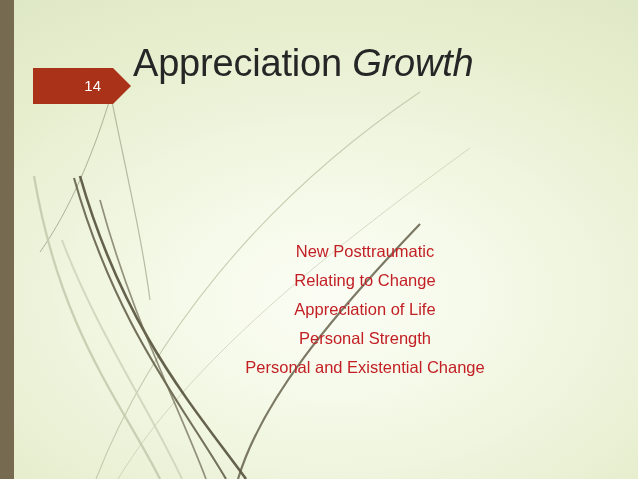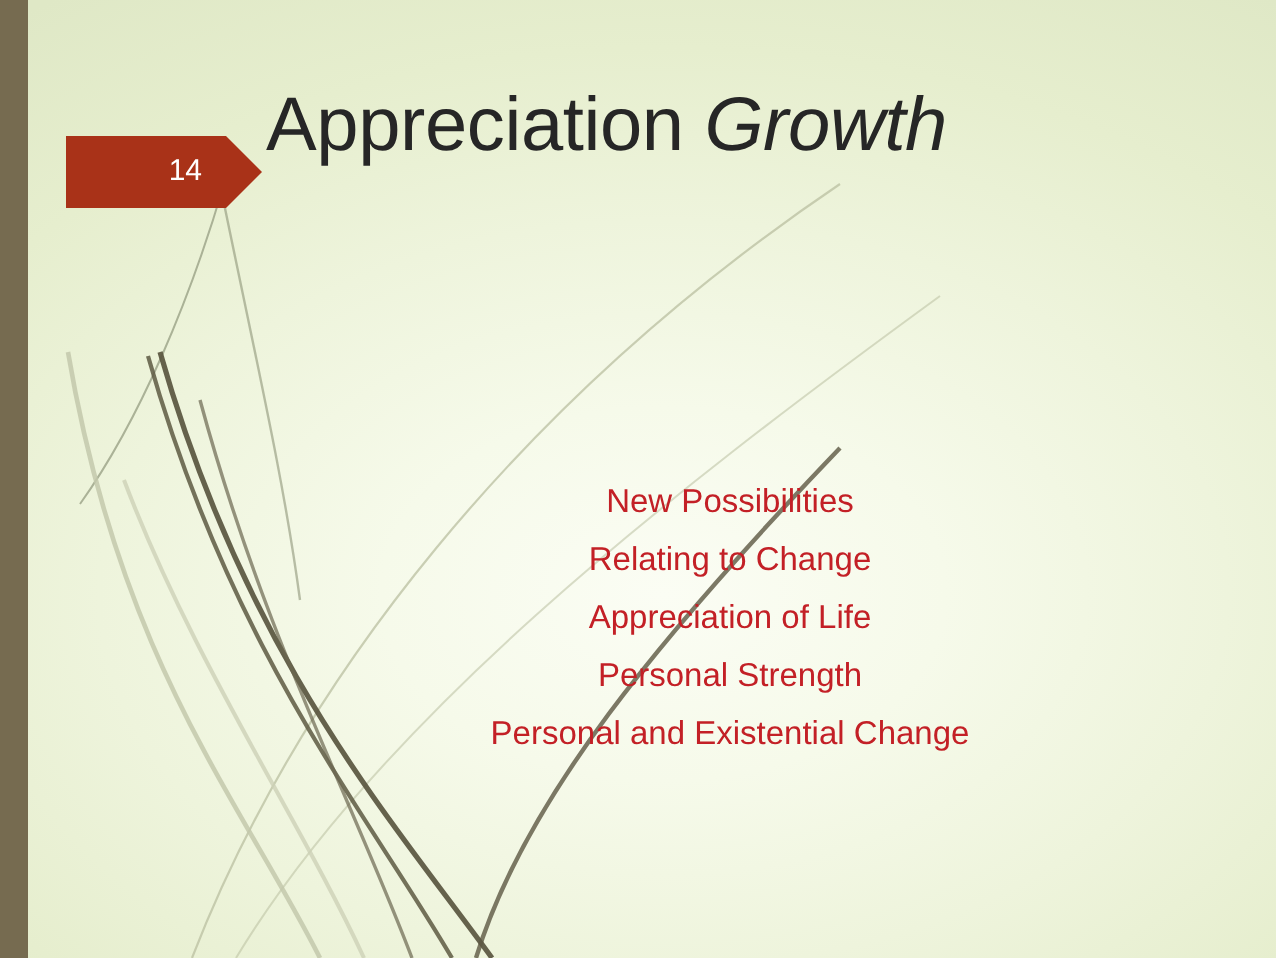--- a/index.html
+++ b/index.html
@@ -160,20 +160,20 @@
     </svg>
     <div class="badge-num">14</div>
   </div>
 
   <div class="title">
     <span>Appreciation </span><span class="em">Growth</span><br>
   </div>
 
 
   <div class="red-list">
-    <div class="red-line">New Possibilities</div>
+    <div class="red-line">New Posttraumatic</div>
     <div class="red-line">Relating to Change</div>
     <div class="red-line">Appreciation of Life</div>
     <div class="red-line">Personal Strength</div>
     <div class="red-line">Personal and Existential Change</div>
   </div>
 
 </div>
 
 </body></html>

